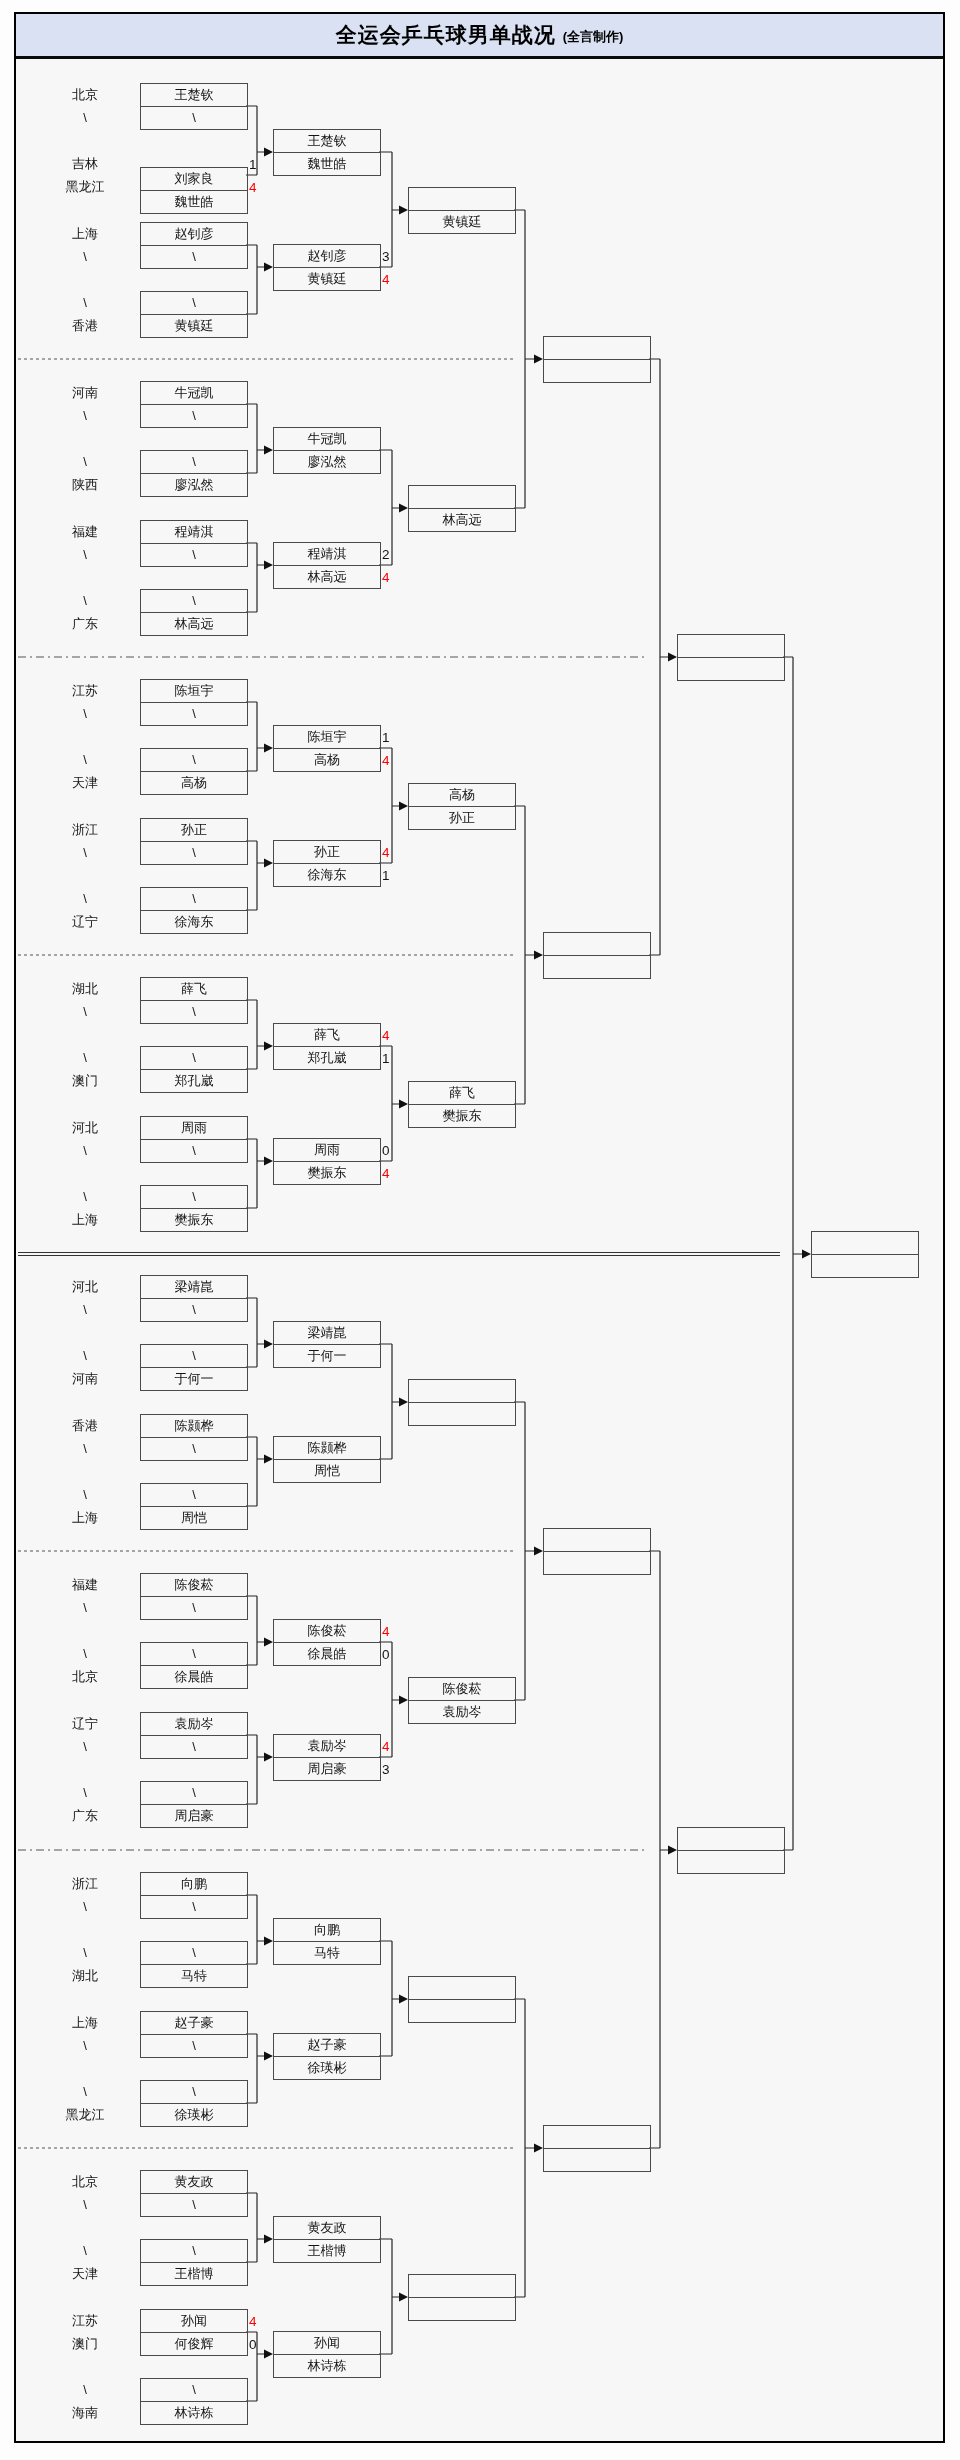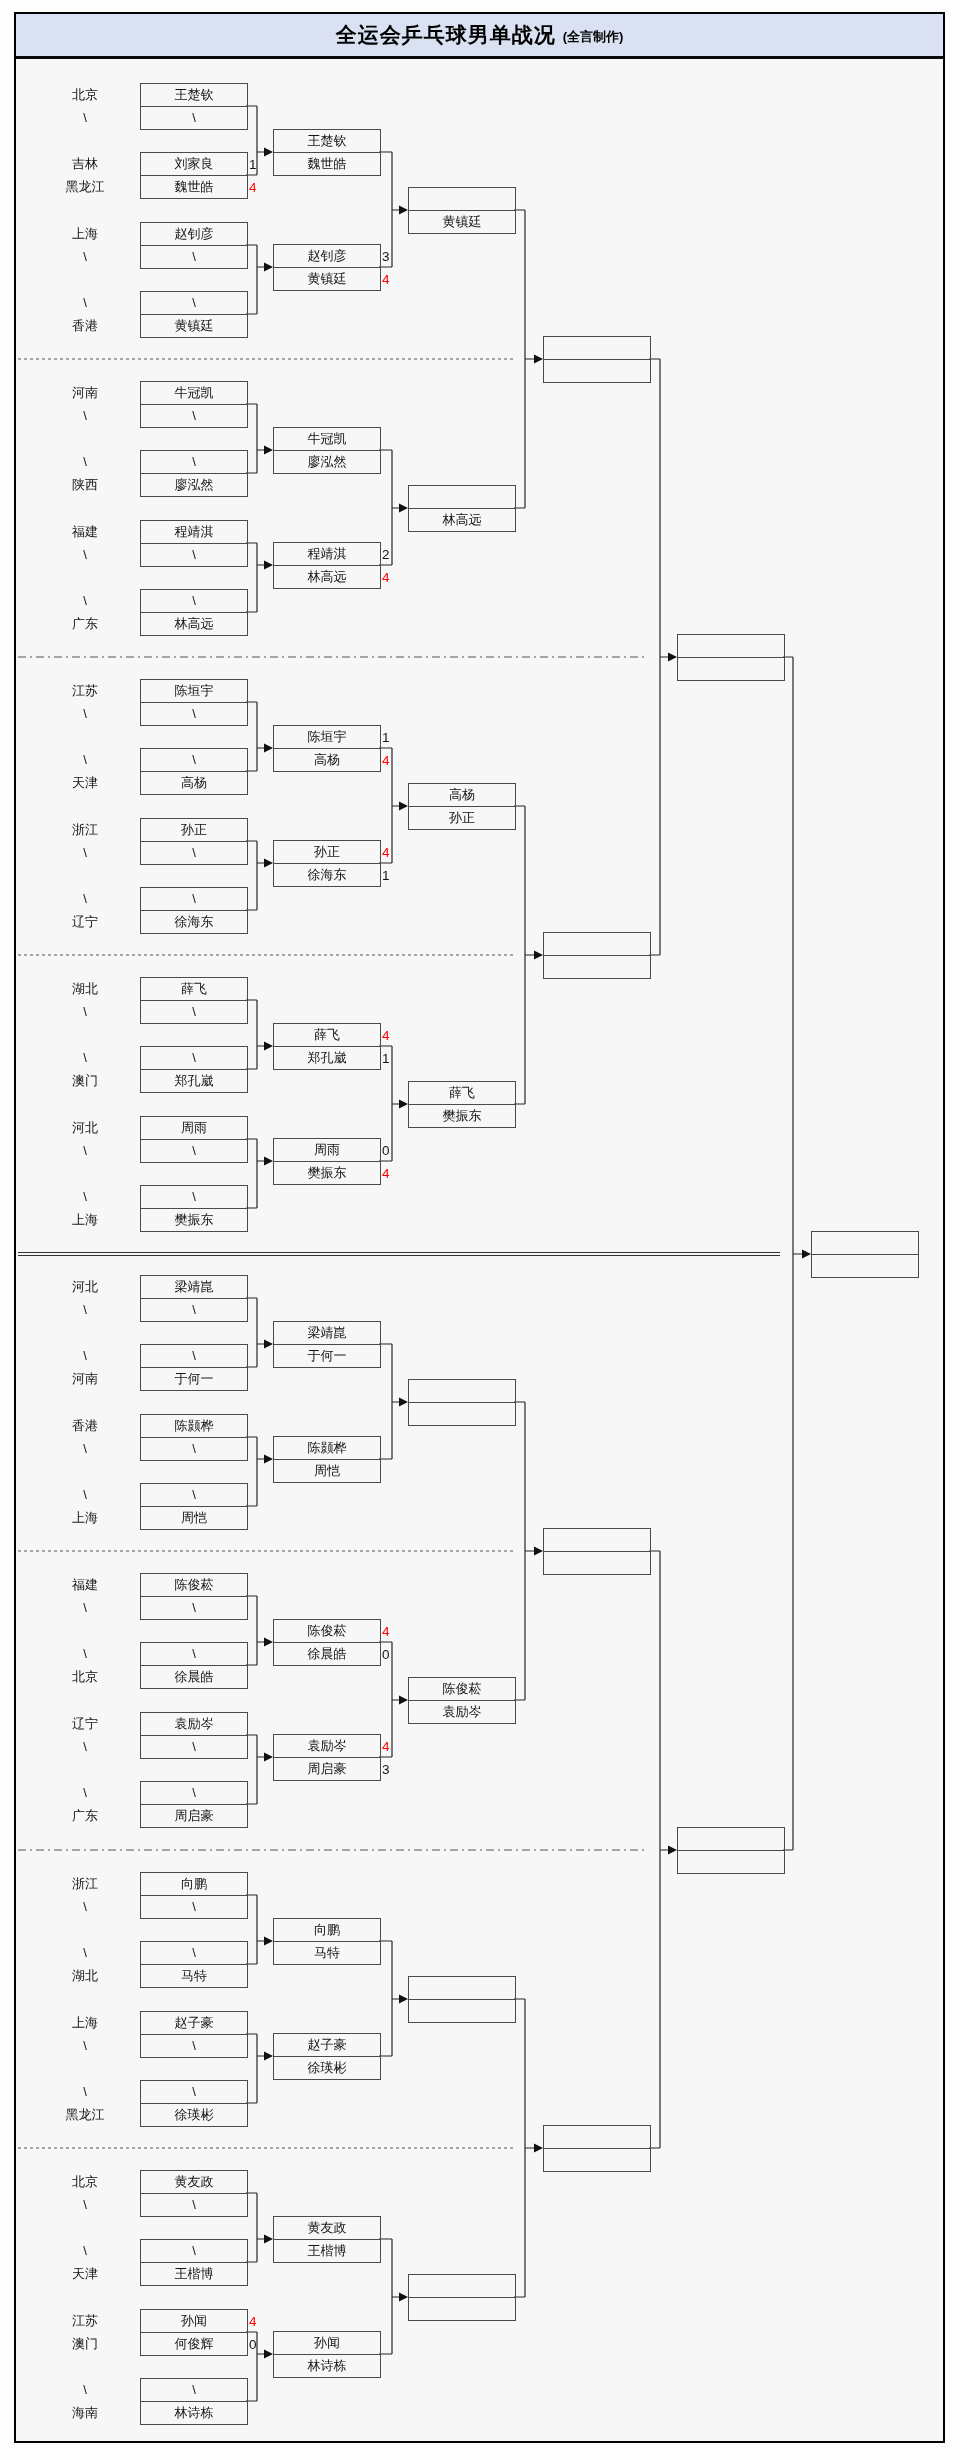--- a/index.html
+++ b/index.html
@@ -85,21 +85,21 @@
       <polygon points="677,657 668,652.5 668,661.5" fill="#111"></polygon>
       <polygon points="677,1850 668,1845.5 668,1854.5" fill="#111"></polygon>
       <polygon points="811,1254 802,1249.5 802,1258.5" fill="#111"></polygon>
     </svg>
     <div class="box" style="left: 140px; top: 83px;">
       <div class="row">王楚钦</div>
       <div class="row">\</div>
     </div>
     <div class="plabel" style="top: 84px;">北京</div>
     <div class="plabel" style="top: 107px;">\</div>
-    <div class="box" style="left: 140px; top: 152px;">
+    <div class="box" style="left: 140px; top: 167px;">
       <div class="row">刘家良</div>
       <div class="row">魏世皓</div>
     </div>
     <div class="plabel" style="top: 153px;">吉林</div>
     <div class="plabel" style="top: 176px;">黑龙江</div>
     <div class="score" style="left: 249px; top: 153px; color: rgb(20, 20, 20);">1</div>
     <div class="score" style="left: 249px; top: 176px; color: rgb(255, 0, 0);">4</div>
     <div class="box" style="left: 140px; top: 222px;">
       <div class="row">赵钊彦</div>
       <div class="row">\</div>

